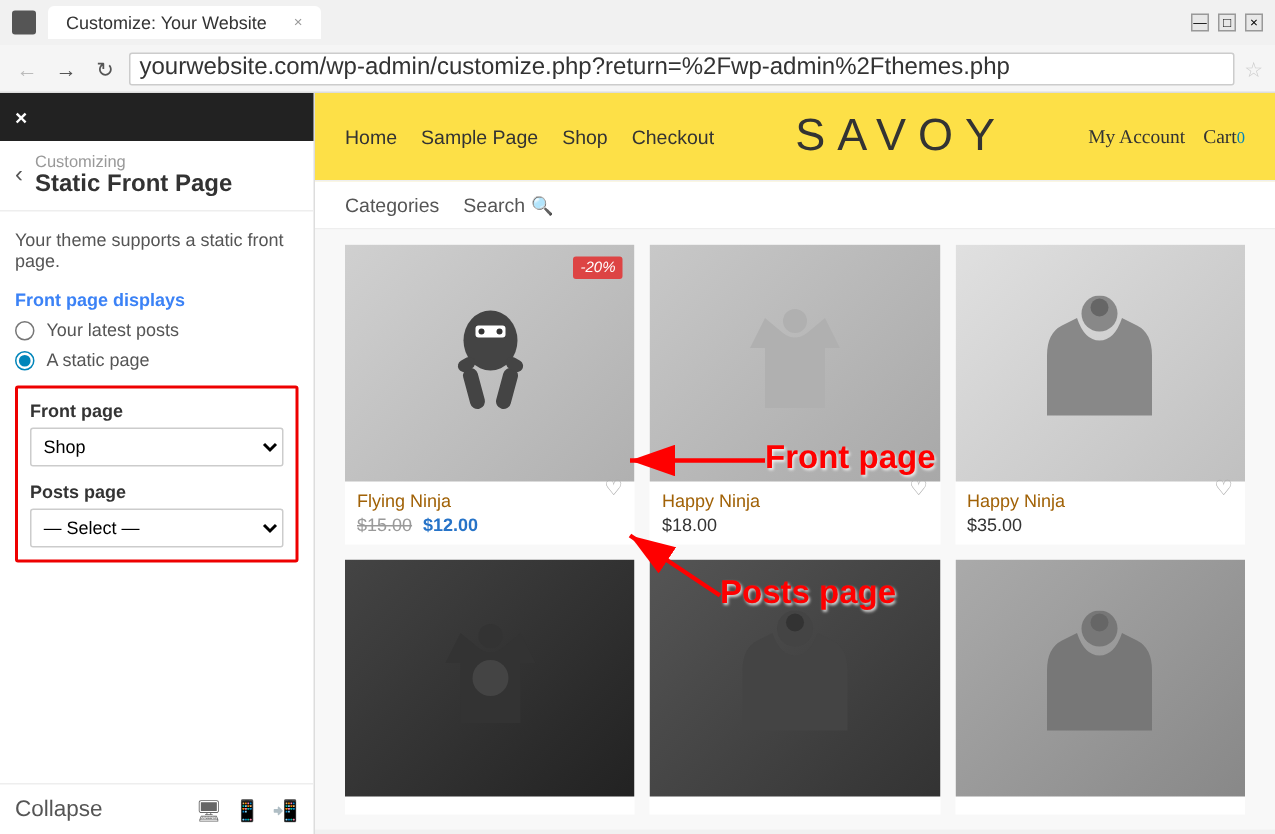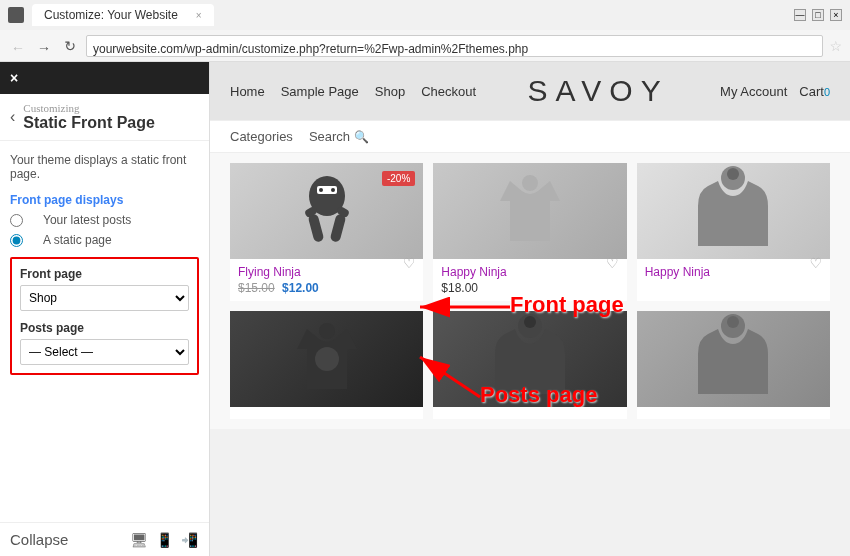--- a/index.html
+++ b/index.html
@@ -6,73 +6,73 @@
     body { width: 850px; height: 556px; overflow: hidden; font-family: Arial, sans-serif; font-size: 13px; background: #f1f1f1; }
     .browser-titlebar { display: flex; align-items: center; padding: 4px 8px; gap: 8px; height: 30px; }
     .browser-favicon { width: 16px; height: 16px; background: #555; border-radius: 2px; }
     .browser-tab { background: white; border-radius: 4px 4px 0 0; padding: 4px 12px; font-size: 12px; color: #333; display: flex; align-items: center; gap: 18px; }
     .browser-tab-close { color: #999; font-size: 10px; cursor: pointer; }
     .window-controls { margin-left: auto; display: flex; gap: 6px; }
     .win-btn { width: 12px; height: 12px; border: 1px solid #999; display: flex; align-items: center; justify-content: center; font-size: 9px; cursor: pointer; background: #e8e8e8; }
     .browser-toolbar { display: flex; align-items: center; padding: 3px 8px; gap: 6px; height: 32px; background: #f5f5f5; border-bottom: 1px solid #ddd; }
     .nav-btn { width: 20px; height: 20px; display: flex; align-items: center; justify-content: center; color: #555; cursor: pointer; font-size: 14px; }
     .nav-btn.disabled { color: #bbb; }
-    .address-bar { flex: 1; height: 22px; background: white; border: 1px solid #ccc; border-radius: 2px; padding: 0 6px; font-size: 12px; color: #333; display: flex; align-items: flex-end; }
+    .address-bar { flex: 1; height: 22px; background: white; border: 1px solid #ccc; border-radius: 2px; padding: 0 6px; font-size: 16px; color: #333; display: flex; align-items: flex-start; }
     .star-btn { color: #ccc; font-size: 14px; }
 
     
     .main-layout { display: flex; height: 494px; }
 
     
     .customizer-sidebar { width: 210px; background: #fff; border-right: 1px solid #ddd; display: flex; flex-direction: column; flex-shrink: 0; }
     .sidebar-header { background: #222; color: white; padding: 8px 10px; display: flex; align-items: center; gap: 8px; }
     .sidebar-close-x { color: white; cursor: pointer; font-size: 14px; font-weight: bold; }
     .save-publish-btn { background: #0085ba; color: white; border: none; padding: 6px 14px; border-radius: 2px; cursor: pointer; font-size: 12px; font-weight: bold; margin-left: auto; }
     .sidebar-nav { padding: 8px 10px; display: flex; align-items: center; gap: 8px; border-bottom: 1px solid #eee; }
     .back-arrow { color: #555; cursor: pointer; font-size: 16px; }
-    .sidebar-breadcrumb { font-size: 11px; color: #999; font-family: Liberation Serif, serif; }
+    .sidebar-breadcrumb { font-size: 11px; color: #999; }
     .sidebar-title { font-size: 16px; font-weight: bold; color: #333; }
     .sidebar-content { padding: 12px 10px; flex: 1; overflow-y: auto; }
     .theme-support-text { font-size: 12px; color: #555; margin-bottom: 12px; }
     .section-label { font-size: 12px; font-weight: bold; color: #3b82f6; margin-bottom: 6px; }
-    .radio-option { display: flex; align-items: center; gap: 20px; margin-bottom: 6px; font-size: 12px; color: #555; }
+    .radio-option { display: flex; align-items: center; gap: 8px; margin-bottom: 6px; font-size: 12px; color: #555; }
     .radio-option input[type="radio"] { accent-color: #0085ba; }
     .field-group { border: 2px solid #e00; border-radius: 2px; padding: 8px; margin-top: 10px; }
     .field-label { font-size: 12px; font-weight: bold; color: #333; margin-bottom: 4px; }
     .field-select { width: 100%; height: 26px; border: 1px solid #ccc; border-radius: 2px; font-size: 12px; padding: 0 4px; background: white; }
     .posts-section { margin-top: 10px; }
     .sidebar-footer { padding: 8px 10px; border-top: 1px solid #eee; display: flex; align-items: center; gap: 8px; }
     .collapse-btn { font-size: 15px; color: #555; cursor: pointer; }
     .footer-icons { display: flex; gap: 8px; margin-left: auto; }
     .footer-icon { color: #666; font-size: 14px; cursor: pointer; }
 
     
     .website-preview { flex: 1; background: #f8f8f8; overflow: hidden; }
-    .site-header { background: #e5e5e5; padding: 12px 20px; display: flex; align-items: center; gap: 20px; border-bottom: 1px solid #eee; }
+    .site-header { background: #fde047; padding: 12px 20px; display: flex; align-items: center; gap: 20px; border-bottom: 1px solid #eee; }
     .site-nav { display: flex; gap: 16px; align-items: center; }
     .site-nav a { font-size: 13px; color: #333; text-decoration: none; }
     .site-logo { font-size: 30px; font-weight: 300; letter-spacing: 8px; color: #333; margin: 0 auto; }
-    .site-header-right { display: flex; gap: 12px; align-items: center; }
+    .site-header-right { display: flex; gap: 12px; align-items: center; font-family: Liberation Serif, serif; }
     .site-header-right a { font-size: 13px; color: #333; text-decoration: none; }
     .cart-count { color: #0085ba; font-size: 11px; }
 
     .shop-toolbar { background: white; padding: 8px 20px; display: flex; align-items: center; gap: 16px; border-bottom: 1px solid #eee; }
     .shop-toolbar a { font-size: 13px; color: #555; text-decoration: none; }
     .search-area { display: flex; align-items: center; gap: 4px; font-size: 13px; color: #555; }
     .search-icon { font-size: 12px; }
 
     .products-grid { padding: 10px 20px; display: grid; grid-template-columns: repeat(3, 1fr); gap: 10px; background: #f8f8f8; }
     .product-card { background: white; position: relative; overflow: hidden; }
-    .product-img { width: 100%; height: 96px; background: #e8e8e8; display: flex; align-items: center; justify-content: center; position: relative; }
+    .product-img { width: 100%; height: 158px; background: #e8e8e8; display: flex; align-items: center; justify-content: center; position: relative; font-style: italic; }
     .product-img.ninja1 { background: linear-gradient(135deg, #d0d0d0, #b0b0b0); }
     .product-img.ninja2 { background: linear-gradient(135deg, #c8c8c8, #a8a8a8); }
     .product-img.hoodie1 { background: linear-gradient(135deg, #e0e0e0, #c0c0c0); }
     .sale-badge { position: absolute; top: 8px; right: 8px; background: #d44; color: white; font-size: 10px; padding: 2px 5px; border-radius: 2px; }
     .product-info { padding: 6px 8px; }
-    .product-name { font-size: 12px; color: #a21caf; }
+    .product-name { font-size: 12px; color: #a16207; }
     .product-price { font-size: 12px; color: #333; margin-top: 2px; }
     .product-price .old-price { text-decoration: line-through; color: #999; margin-right: 4px; }
     .product-price .new-price { color: #2673c8; font-weight: bold; }
     .wishlist-btn { position: absolute; bottom: 30px; right: 8px; color: #aaa; font-size: 14px; cursor: pointer; }
     .preview-container { position: relative; flex: 1; }
   </style>
 </head>
 <body>
 
 <div>
@@ -109,21 +109,21 @@
 
     <div class="sidebar-nav">
       <span class="back-arrow">‹</span>
       <div>
         <div class="sidebar-breadcrumb">Customizing</div>
         <div class="sidebar-title">Static Front Page</div>
       </div>
     </div>
 
     <div class="sidebar-content">
-      <p class="theme-support-text">Your theme displays a static front page.</p>
+      <p class="theme-support-text">Your theme supports a static front page.</p>
 
       <div class="section-label">Front page displays</div>
 
       <div class="radio-option">
         <input type="radio" name="front_page" value="latest" style="">
         <span>Your latest posts</span>
       </div>
       <div class="radio-option">
         <input type="radio" name="front_page" value="static" checked="" style="">
         <span>A static page</span>
@@ -228,20 +228,23 @@
         <div class="product-card">
           <div class="product-img hoodie1">
             <svg width="80" height="90" viewBox="0 0 80 90">
               <path d="M15 20 Q5 25 5 40 L5 80 L75 80 L75 40 Q75 25 65 20 L55 15 Q50 30 40 30 Q30 30 25 15 Z" fill="#888"></path>
               <ellipse cx="40" cy="12" rx="12" ry="12" fill="#888"></ellipse>
               <circle cx="40" cy="8" r="6" fill="#666"></circle>
             </svg>
           </div>
           <div class="product-info">
             <div class="product-name">Happy Ninja</div>
+            <div class="product-price">
+              <span>$35.00</span>
+            </div>
           </div>
           <span class="wishlist-btn">♡</span>
         </div>
 
         <div class="product-card">
           <div class="product-img" style="background: linear-gradient(135deg, #444, #222);">
             <svg width="80" height="80" viewBox="0 0 80 80">
               <path d="M20 10 L10 30 L20 30 L20 70 L60 70 L60 30 L70 30 L60 10 L48 20 Q40 26 32 20 Z" fill="#333"></path>
               <ellipse cx="40" cy="12" rx="8" ry="8" fill="#333"></ellipse>
               <circle cx="40" cy="40" r="12" fill="#555" opacity="0.5"></circle>

